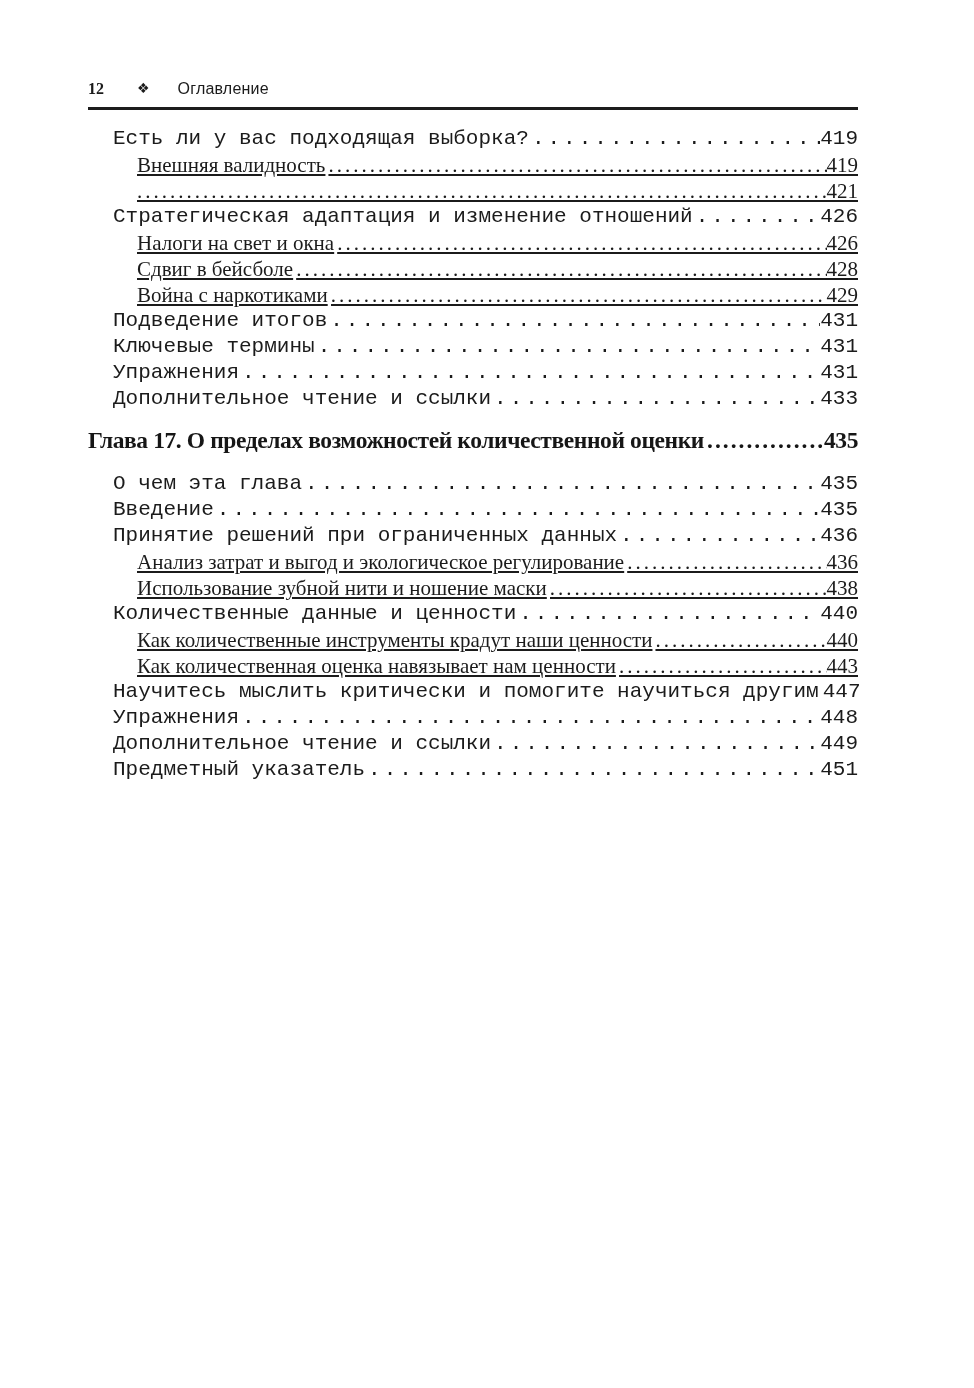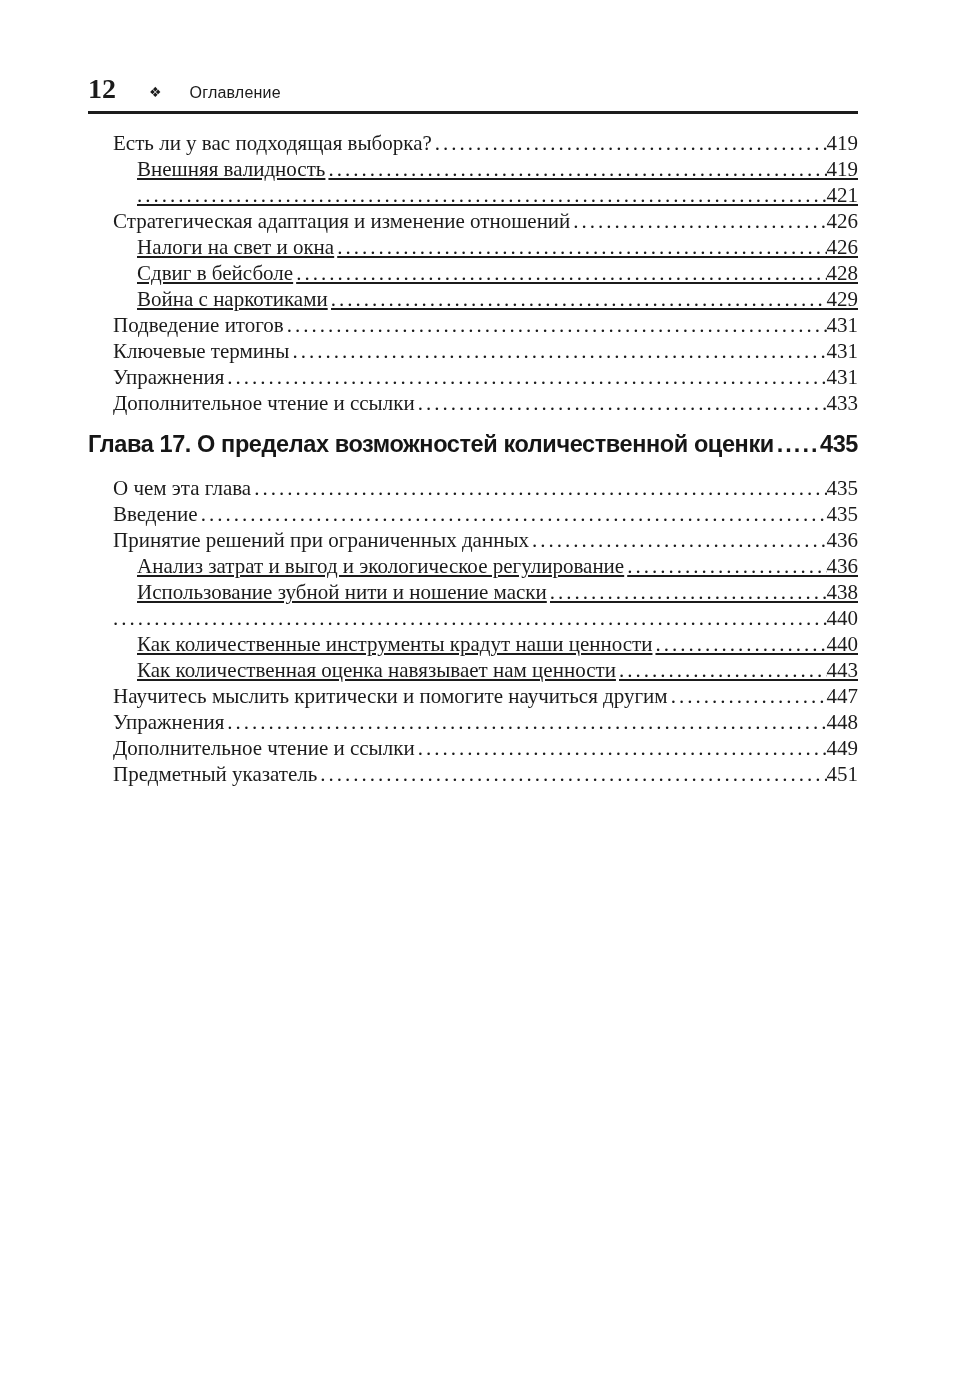--- a/index.html
+++ b/index.html
@@ -21,21 +21,21 @@
   }
   
   .running-head {
     display: flex;
     align-items: baseline;
     line-height: 22px;
     margin-bottom: 6px;
   }
   .folio {
     font-weight: bold;
-    font-size: 28px;
+    font-size: 16px;
     font-family: "Liberation Serif", serif;
   }
   .ornament {
     font-size: 14px;
     margin-left: 33px;
     position: relative;
     top: -1px;
   }
   .head-title {
     font-family: "Liberation Sans", sans-serif;
@@ -50,25 +50,25 @@
   }
   
   .toc { padding-top: 3px; }
   .toc-row {
     display: flex;
     align-items: baseline;
     line-height: 26px;
     font-size: 21px;
     cursor: default;
   }
-  .toc-row.main { padding-left: 25px; }
+  .toc-row.main { padding-left: 25px; font-family: Liberation Mono, monospace; }
   .toc-row.sub  { padding-left: 49px; text-decoration: underline; }
   .toc-row.chapter {
     padding-left: 0;
-    font-family: Liberation Sans, sans-serif;
+    font-family: Liberation Serif, serif;
     font-weight: bold;
     font-size: 23.5px;
     letter-spacing: -0.4px;
     line-height: 34px;
     margin-top: 11px;
     margin-bottom: 14px;
     color: #161616;
   }
   .t-title {
     white-space: nowrap;
@@ -182,20 +182,21 @@
         <span class="t-title">Анализ затрат и выгод и экологическое регулирование</span>
         <span class="t-dots">........................................................................................................................................................................................................</span>
         <span class="t-page">436</span>
       </div>
         <div class="toc-row sub">
         <span class="t-title">Использование зубной нити и ношение маски</span>
         <span class="t-dots">........................................................................................................................................................................................................</span>
         <span class="t-page">438</span>
       </div>
         <div class="toc-row main">
+        <span class="t-title">Количественные данные и ценности</span>
         <span class="t-dots">........................................................................................................................................................................................................</span>
         <span class="t-page">440</span>
       </div>
         <div class="toc-row sub">
         <span class="t-title">Как количественные инструменты крадут наши ценности</span>
         <span class="t-dots">........................................................................................................................................................................................................</span>
         <span class="t-page">440</span>
       </div>
         <div class="toc-row sub">
         <span class="t-title">Как количественная оценка навязывает нам ценности</span>

